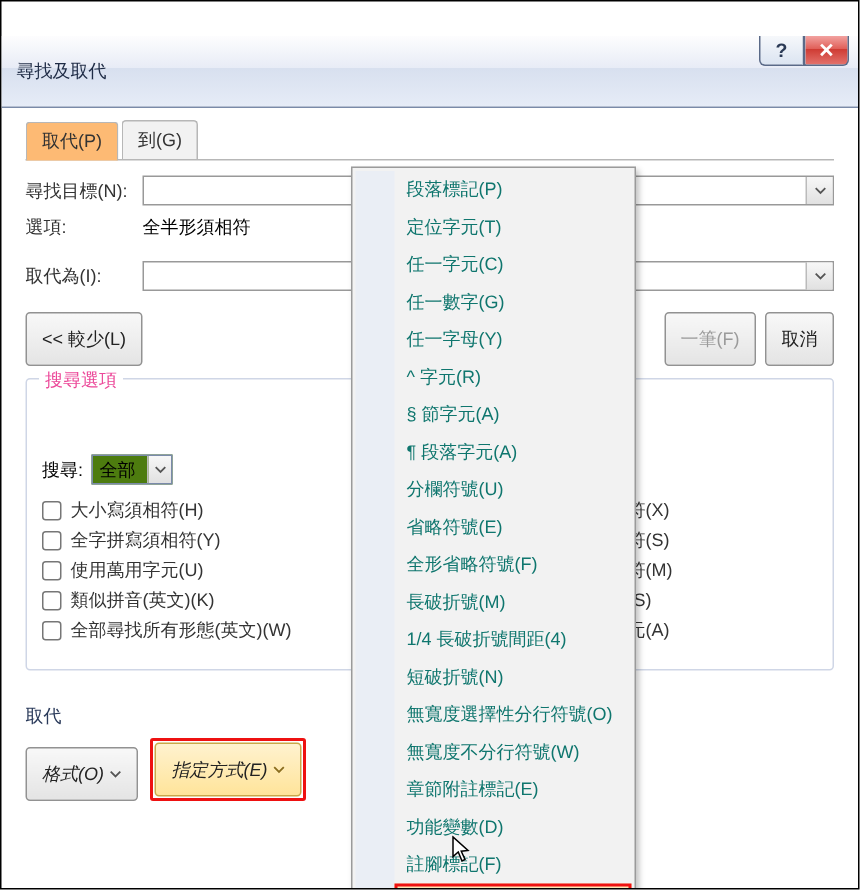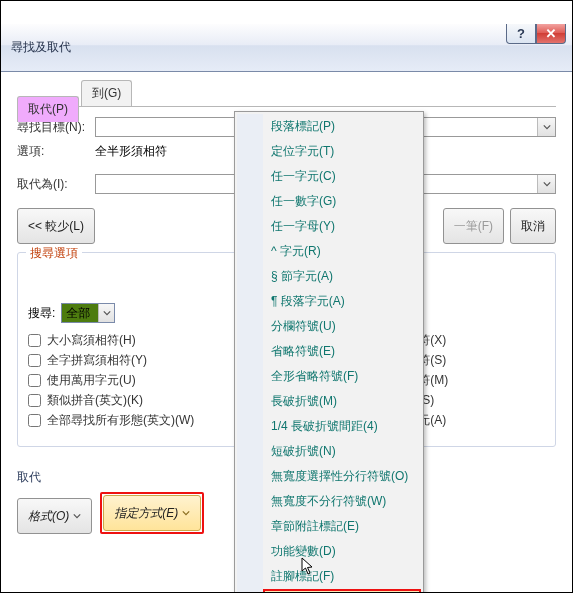--- a/index.html
+++ b/index.html
@@ -12,38 +12,38 @@
 .winbtn { width: 30px; height: 20px; border: 1px solid #5a6a88; border-top: none; display: flex; align-items: center; justify-content: center; font-size: 13px; font-weight: bold; color: #2b3a55; background: linear-gradient(#f6f8fb,#dbe4f1); }
 .winbtn.help { border-radius: 0 0 0 4px; }
 .winbtn.close { background: linear-gradient(#f2a2a0,#e05f58 45%,#cf3b33 46%,#e3726c); color: #fff; border-radius: 0 0 4px 0; }
 
 
 .content { padding: 8px 16px; }
 
 
 .tabs { display: flex; border-bottom: 1px solid #b7b7b7; margin-bottom: 10px; }
 .tab { padding: 4px 10px 3px; border: 1px solid #b7b7b7; border-bottom: none; background: #f2f2f2; margin-right: 2px; border-radius: 3px 3px 0 0; color: #333; cursor: default; }
-.tab.active { background: #f0abfc; position: relative; top: 16px; padding-bottom: 4px; }
+.tab.active { background: #fdba74; position: relative; top: 1px; padding-bottom: 4px; }
 
 
 .row { display: flex; align-items: center; margin-bottom: 6px; }
 .row label { width: 78px; color: #333; }
 .textbox { flex: 1; height: 20px; border: 1px solid #999; background: #fff; position: relative; }
 .textbox .dd { position: absolute; right: 0; top: 0; width: 18px; height: 18px; border-left: 1px solid #bbb; background: linear-gradient(#f7f7f7,#e1e1e1); display: flex; align-items: center; justify-content: center; }
 .dd svg { width: 8px; height: 8px; }
 
 
 .btnrow { display: flex; gap: 6px; margin: 14px 0 8px; }
 .btn { height: 36px; padding: 0 10px; border: 1px solid #929292; background: linear-gradient(#f8f8f8,#e4e4e4); border-radius: 3px; color: #222; display: inline-flex; align-items: center; cursor: default; }
 .btnrow .spacer { flex: 1; }
 .btn.disabled { color: #9b9b9b; }
 
 
 .fs { border: 1px solid #cfd6e6; border-radius: 3px; padding: 10px 10px 14px; margin-top: 4px; position: relative; }
-.fs-legend { position: absolute; top: -8px; left: 8px; background: #fff; padding: 0 4px; color: #c2410c; font-family: Liberation Mono, monospace; }
+.fs-legend { position: absolute; top: -8px; left: 8px; background: #fff; padding: 0 4px; color: #ec4899; font-family: Liberation Mono, monospace; }
 .searchrow { display: flex; align-items: center; gap: 6px; margin-bottom: 6px; margin-top: 40px; }
 .select { height: 20px; border: 1px solid #7a8aaa; background: #4d7c0f; display: inline-flex; align-items: center; padding: 0 18px 0 4px; position: relative; min-width: 54px; }
 .select .dd { position: absolute; right: 0; top: 0; width: 16px; height: 18px; border-left: 1px solid #bbb; background: linear-gradient(#f7f7f7,#e1e1e1); display: flex; align-items: center; justify-content: center; }
 .chk { display: flex; align-items: center; gap: 6px; margin: 3px 0; color: #333; }
 .chk input { margin: 0; }
 .cols { display: flex; gap: 60px; }
 .rightcol .chk { white-space: nowrap; }
 
 
 .replace-section { margin-top: 16px; padding-top: 6px; }

